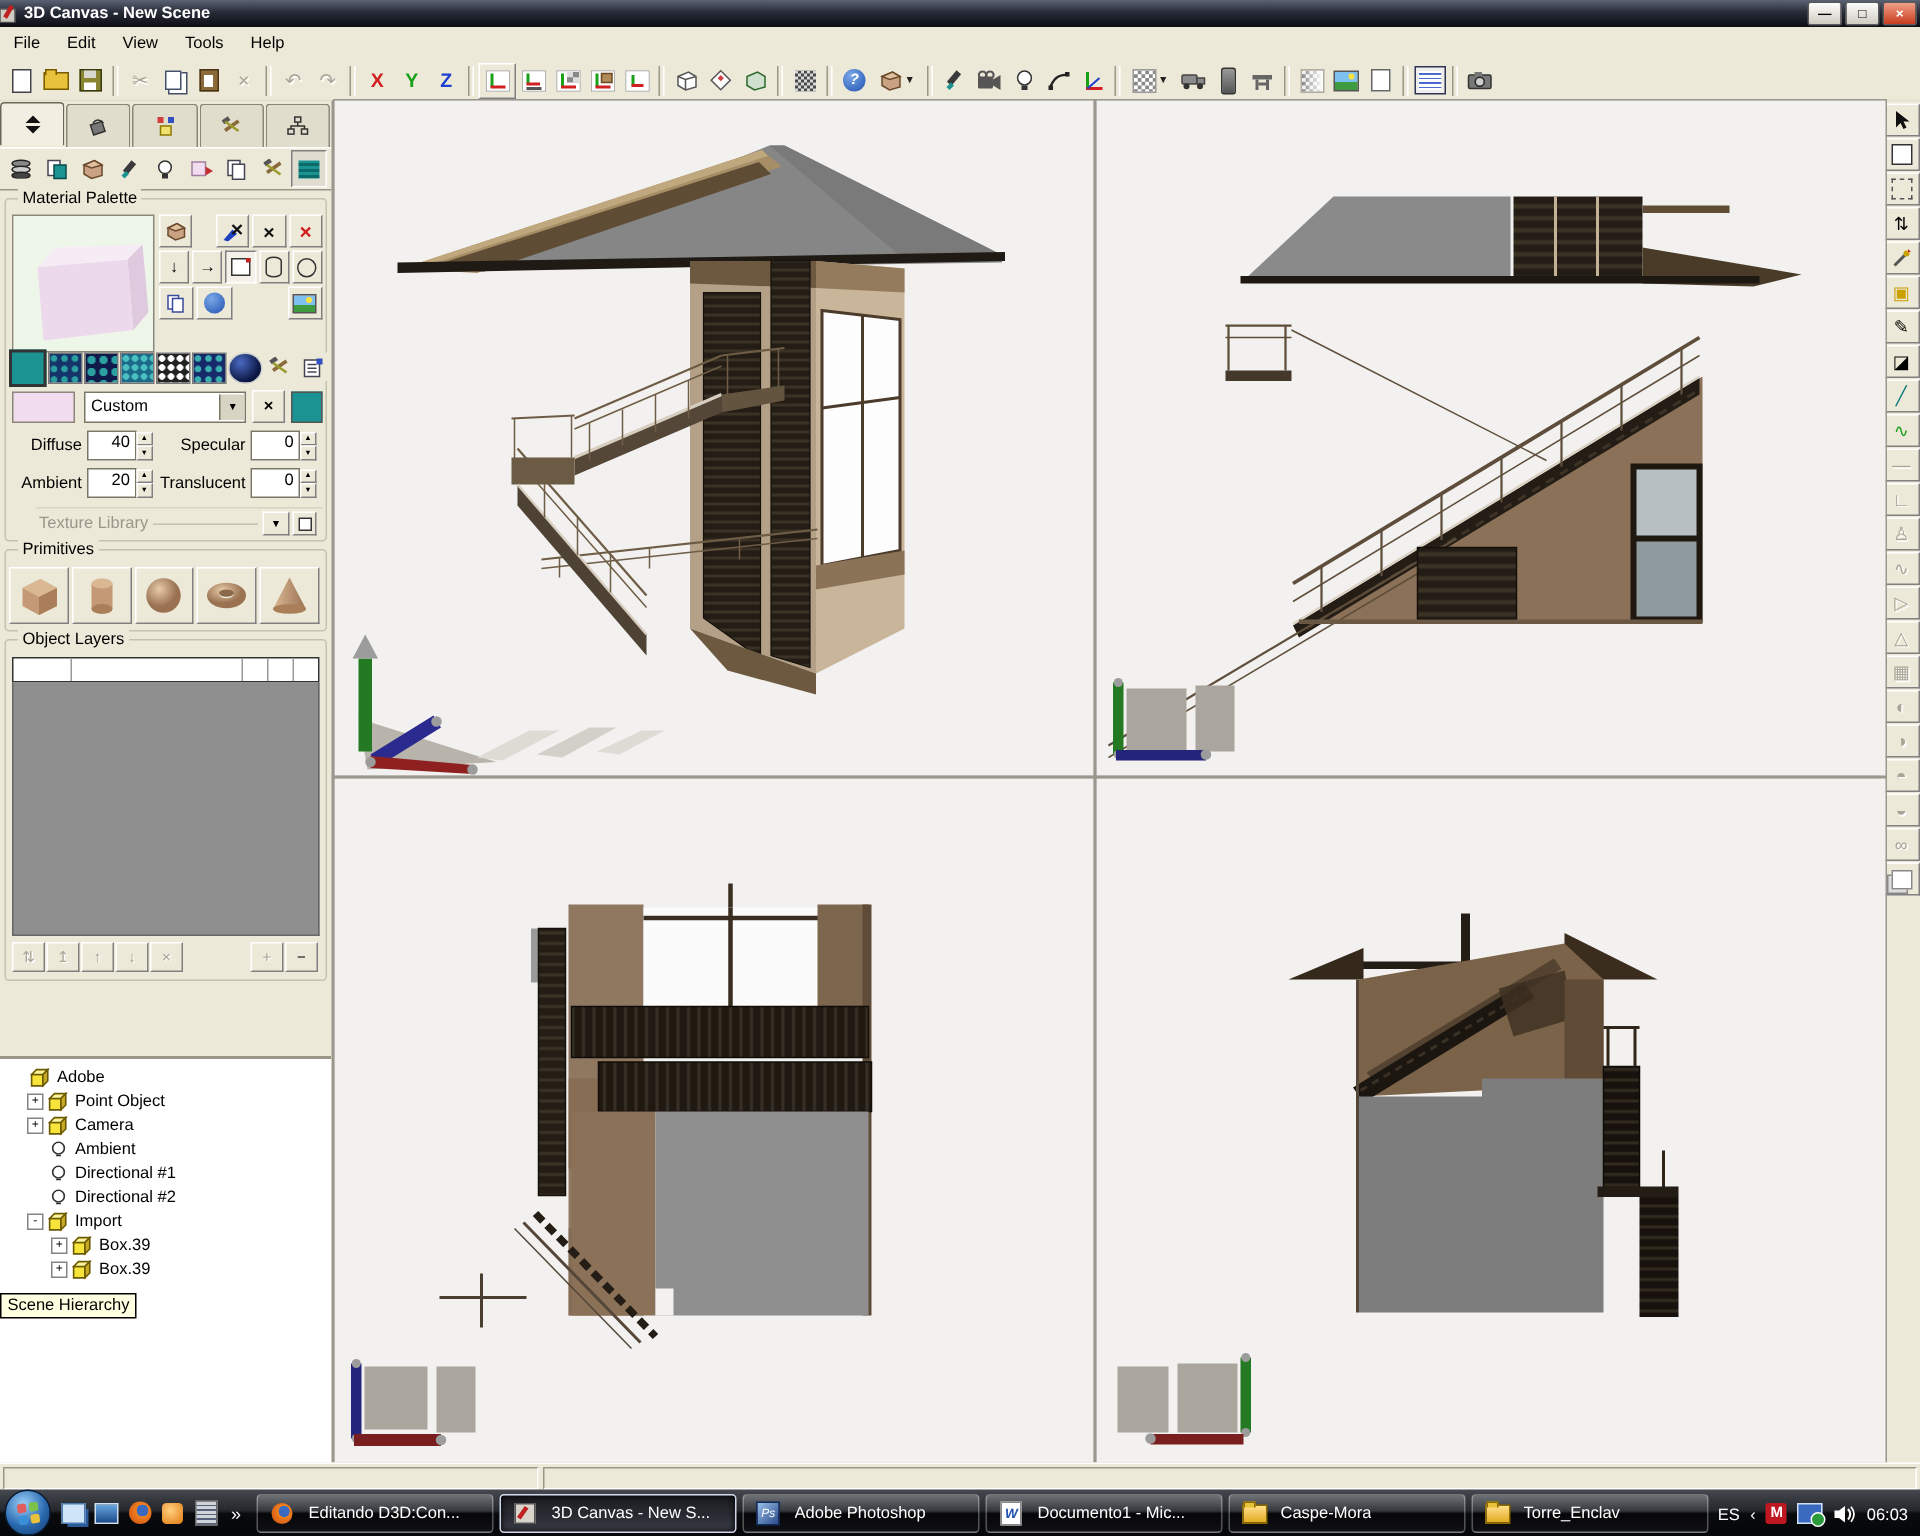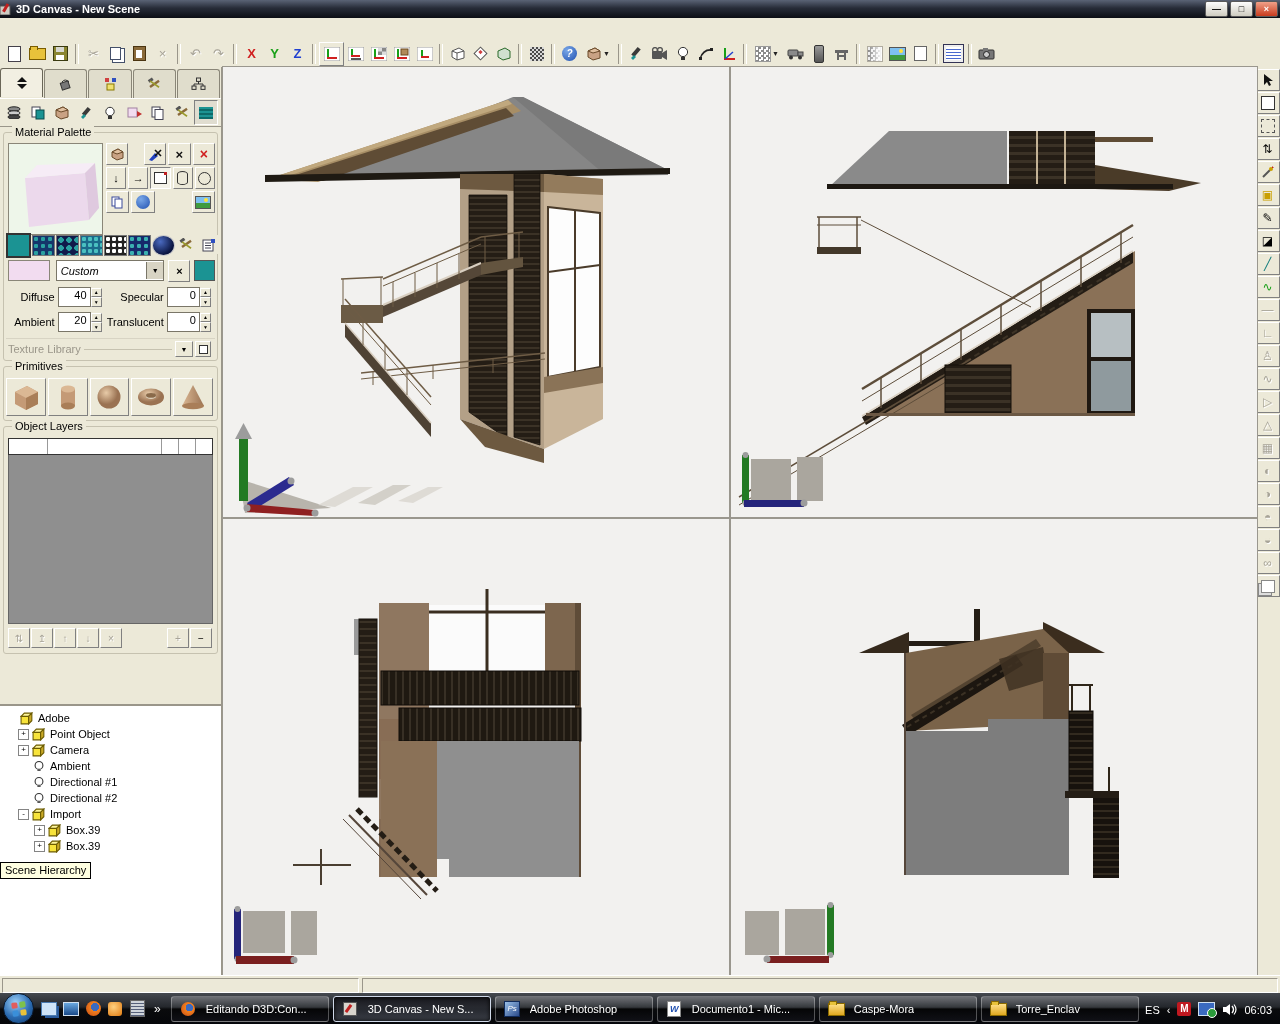--- a/index.html
+++ b/index.html
@@ -75,33 +75,33 @@
   .mbtn.pressed{border-top:1px solid #808080;border-left:1px solid #808080;border-bottom:1px solid #fff;border-right:1px solid #fff;background:#f4f2e8;}
   .mt-rect{width:11px;height:10px;background:#fff;border:1px solid #333;position:relative;}
   .mt-rect::after{content:"";position:absolute;right:-1px;top:-1px;width:3px;height:3px;background:#c02020;}
   .mt-cyl{width:9px;height:12px;border:1px solid #333;border-radius:50%/22%;}
   .mt-circ{width:11px;height:11px;border:1px solid #333;border-radius:50%;}
   .xr{color:#d02020;font-size:14px;}
   .xb{color:#111;font-size:13px;}
   #swatches{display:flex;clear:both;margin:4px 2px 0 2px;height:21px;}
   .sw{width:21px;height:19px;border:1px solid #777;margin-right:1px;flex:0 0 auto;}
   .sw.sel{border:2px solid #333;height:21px;position:relative;top:-2px;}
-  #custrow{display:flex;align-items:flex-start;margin:4px 2px 0 4px;font-style:italic;}
+  #custrow{display:flex;align-items:center;margin:4px 2px 0 4px;}
   #pinksw{width:44px;height:19px;border:1px solid #8a8678;}
   #dropdown{width:118px;height:19px;background:#fff;border:1px solid #7a7668;display:flex;align-items:center;margin-left:6px;}
   #dropdown .dval{flex:1;padding-left:4px;}
   #dropdown .dbtn{width:16px;height:17px;background:#d8d4c4;border-left:1px solid #7a7668;display:flex;align-items:center;justify-content:center;font-size:7px;}
   #tealsw{width:21px;height:19px;background:#1b9393;border:1px solid #555;margin-left:2px;}
   .spinrow{display:flex;align-items:center;margin:5px 2px 0 2px;}
   .slabel{width:52px;text-align:right;padding-right:3px;}
   .slabel.wide{width:62px;}
   .spin{width:30px;height:17px;background:#fff;border:1px solid #7a7668;text-align:right;padding:1px 3px 0 0;}
   .spbtns{width:12px;height:19px;display:flex;flex-direction:column;margin-right:4px;}
   .spbtns b{flex:1;font-size:5px;display:flex;align-items:center;justify-content:center;background:#ece9d8;border:1px solid #fff;border-right-color:#808080;border-bottom-color:#808080;}
-  #texlib{display:flex;align-items:center;color:#9a968a;margin:6px 2px 2px 2px;border-top:1px solid #d8d4c4;padding:2px 2px 1px 2px;}
+  #texlib{display:flex;align-items:center;color:#9a968a;margin:6px 2px 2px 20px;border-top:1px solid #d8d4c4;padding:2px 2px 1px 2px;}
   #texlib .line{flex:1;border-top:1px solid #c6c2b0;margin:0 3px;}
 
   
   #primrow{display:flex;padding:3px 2px 4px 2px;}
   .prim{width:39px;height:36px;margin-right:2px;display:flex;align-items:center;justify-content:center;
     border-top:1px solid #fff;border-left:1px solid #fff;border-right:1px solid #808080;border-bottom:1px solid #808080;background:#ece9d8;}
 
   
   #layerhead{height:15px;background:#fff;border:1px solid #333;margin:3px 4px 0 4px;display:flex;}
   #layerhead i{border-right:1px solid #999;}
@@ -186,20 +186,27 @@
         <rect x="0" y="3" width="10" height="9" fill="#cfccc4" stroke="#555"></rect>
         <rect x="4" y="0" width="3" height="9" fill="#c02020" transform="rotate(30 5 5)"></rect>
       </svg>
     <span>3D Canvas - New Scene</span>
     <span class="tspacer"></span>
     <span class="wbtn">—</span>
     <span class="wbtn">□</span>
     <span class="wbtn close">×</span>
   </div>
 
+  <div id="menubar">
+    <span class="mi">File</span>
+    <span class="mi">Edit</span>
+    <span class="mi">View</span>
+    <span class="mi">Tools</span>
+    <span class="mi">Help</span>
+  </div>
 
   <div id="toolbar">
     <span class="tb">
         <i class="i-new"></i>
       </span>
     <span class="tb">
         <i class="i-open"></i>
       </span>
     <span class="tb">
         <i class="i-save"></i>

